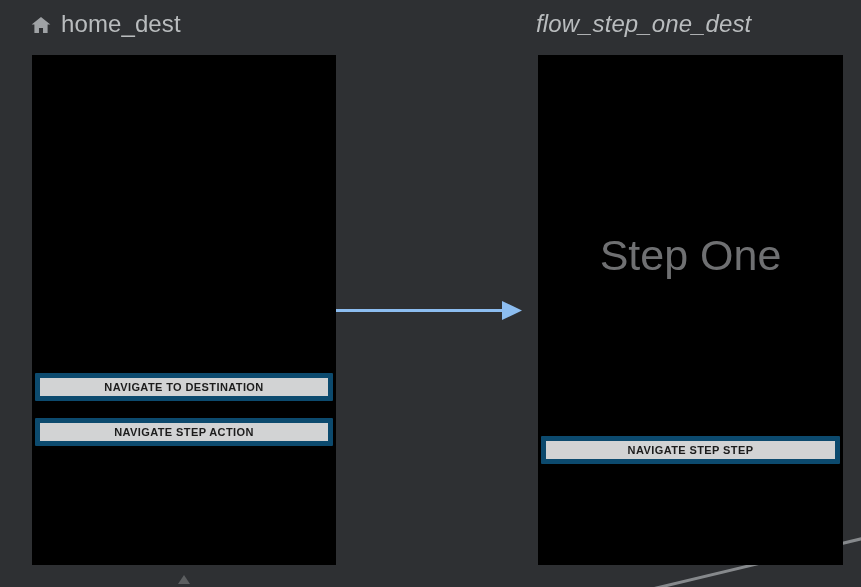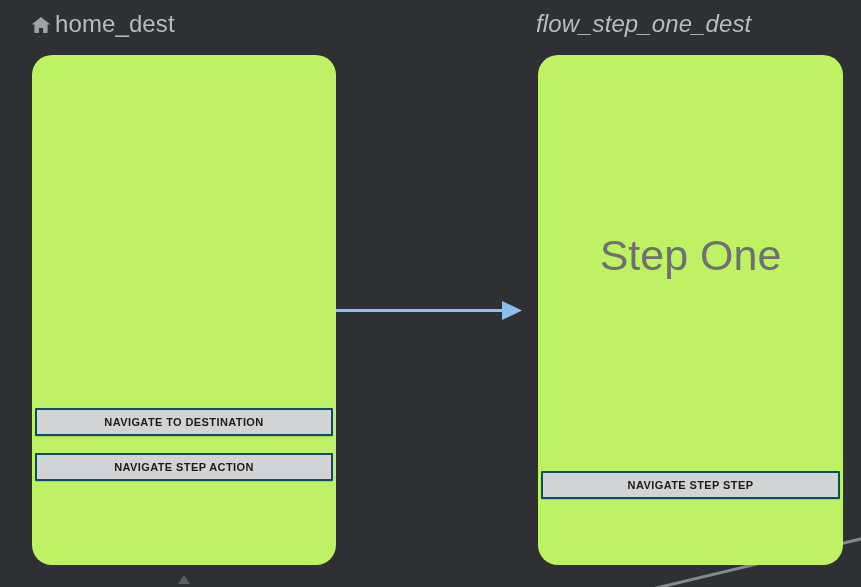--- a/index.html
+++ b/index.html
@@ -32,35 +32,34 @@
     background: #8b8e91;
     transform-origin: 0 0;
     transform: rotate(-13.5deg);
     opacity: .95;
     pointer-events: none;
   }
 
   
   .dest {
     position: absolute;
-    background: #bef264;
+    background: #000000;
     box-sizing: border-box;
     overflow: hidden;
-    border-radius: 20px;
   }
   .dest-label {
     position: absolute;
     color: #b9bcbe;
     font-size: 24px;
     line-height: 24px;
     letter-spacing: .1px;
     white-space: nowrap;
     display: flex;
     align-items: center;
-    gap: 3px;
+    gap: 9px;
   }
   .home-icon {
     display: inline-block;
     width: 22px;
     height: 22px;
     flex: 0 0 22px;
     position: relative;
     top: 1px;
   }
 
@@ -69,32 +68,31 @@
     position: absolute;
     left: 0;
     right: 0;
     text-align: center;
     color: #6f7072;
     font-weight: 400;
   }
   .btn {
     position: absolute;
     background: #d2d3d4;
-    border: 2px solid #0c4a6e;
+    border: 5px solid #0c4a6e;
     border-radius: 1px;
     box-sizing: border-box;
     color: #1c1c1c;
     font-weight: bold;
     text-align: center;
     display: flex;
     align-items: center;
     justify-content: center;
     letter-spacing: .4px;
     box-shadow: 0 1px 1px rgba(0,0,0,.13);
-    margin-top: 35px;
   }
 
   
   #dest-home          { left: 32px;  top: 55px;  width: 304px; height: 510px; }
   #label-home         { left: 30px;  top: 12px; }
   #home-title         { top: 228px;  font-size: 43px; line-height: 52px; }
   #btn-nav-dest       { left: 3px;   top: 318px; width: 298px; height: 28px; font-size: 11px; }
   #btn-nav-action     { left: 3px;   top: 363px; width: 298px; height: 28px; font-size: 11px; }
 
   

